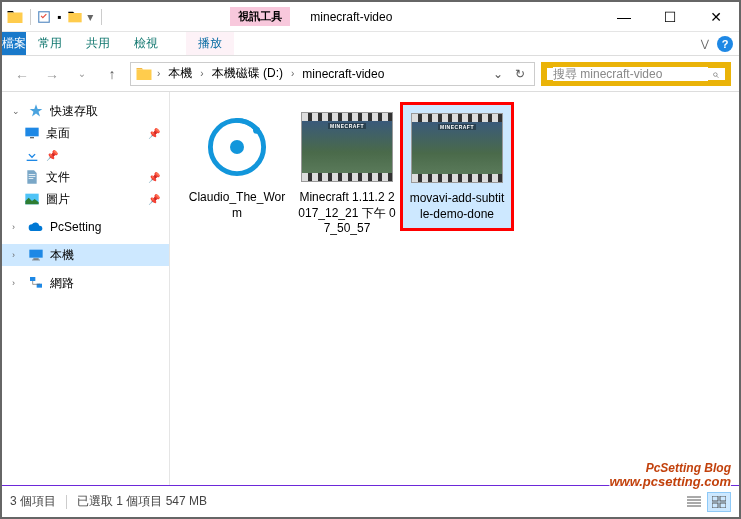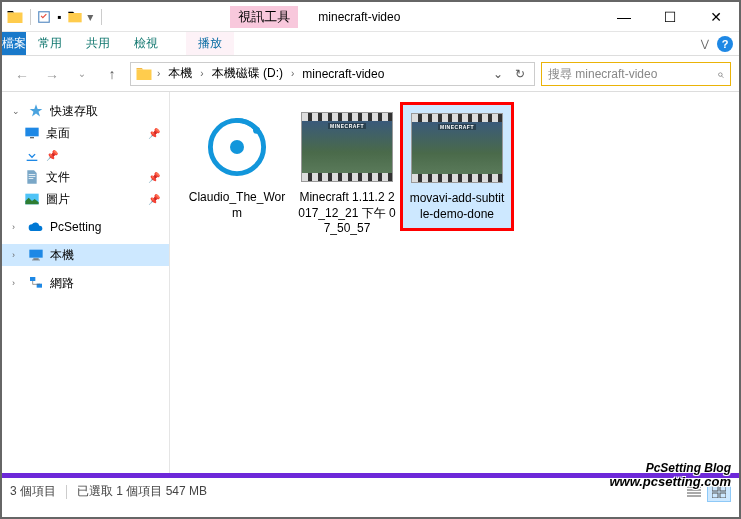--- a/index.html
+++ b/index.html
@@ -2,42 +2,42 @@
 <html><head>
 <meta charset="utf-8">
 <style>
 * { margin: 0; padding: 0; box-sizing: border-box; font-family: "Microsoft JhengHei", "Segoe UI", sans-serif; font-size: 12px; }
 body { background: #fff; width: 741px; height: 519px; border: 2px solid #666; position: relative; overflow: hidden; }
 
 .titlebar { height: 30px; display: flex; align-items: center; background: #fff; border-bottom: 1px solid #e5e5e5; }
 .titlebar .qat { display: flex; align-items: center; gap: 2px; padding: 0 4px; }
 .titlebar .qat .folder-ico { width: 18px; height: 18px; }
 .titlebar .qat .sep { width: 1px; height: 16px; background: #ccc; margin: 0 4px; }
-.titlebar .ctx-tab { background: #f8c8dc; padding: 2px 8px; font-size: 13px; margin-left: 120px; }
+.titlebar .ctx-tab { background: #f8c8dc; padding: 2px 8px; font-size: 11px; margin-left: 120px; font-weight: bold; }
 .titlebar .title { flex: 1; text-align: left; padding-left: 20px; font-size: 12px; }
 .titlebar .winbtns { display: flex; }
 .titlebar .winbtn { width: 46px; height: 30px; display: flex; align-items: center; justify-content: center; font-size: 14px; font-family: sans-serif; }
 
 .ribbon-tabs { height: 24px; display: flex; align-items: stretch; background: #fff; border-bottom: 1px solid #ddd; position: relative; }
 .ribbon-tabs .file-tab { background: #1979ca; color: #fff; padding: 3px 0; font-size: 12px; display: flex; align-items: center; }
 .ribbon-tabs .tab { padding: 3px 12px; font-size: 12px; display: flex; align-items: center; color: #0f766e; }
 .ribbon-tabs .ctx-play { margin-left: 16px; color: #0369a1; position: relative; background: #fdf2f7; }
 .ribbon-tabs .right-ctrls { margin-left: auto; display: flex; align-items: center; gap: 8px; padding-right: 6px; color: #666; }
 .help-ico { width: 16px; height: 16px; border-radius: 50%; background: #1e88e5; color: #fff; display: flex; align-items: center; justify-content: center; font-size: 11px; font-weight: bold; }
 
 .addrbar { height: 36px; display: flex; align-items: center; gap: 6px; padding: 4px 8px; background: #fff; border-bottom: 1px solid #ddd; }
 .navbtn { width: 24px; height: 24px; display: flex; align-items: center; justify-content: center; color: #999; font-size: 14px; }
 .navbtn.enabled { color: #555; }
 .breadcrumb { flex: 1; height: 24px; border: 1px solid #ccc; display: flex; align-items: center; padding: 0 4px; gap: 4px; }
 .breadcrumb .crumb { padding: 2px 4px; font-size: 12px; }
 .breadcrumb .chev { color: #666; font-size: 10px; }
 .breadcrumb .folder-mini { width: 18px; height: 18px; }
 .breadcrumb .endctrls { margin-left: auto; display: flex; gap: 2px; }
 .refresh-ico, .dd-ico { width: 20px; height: 20px; display: flex; align-items: center; justify-content: center; color: #555; }
-.searchbox { width: 190px; height: 24px; border: 1px solid #eab308; display: flex; align-items: center; padding: 0 6px; color: #777; gap: 4px; }
+.searchbox { width: 190px; height: 24px; border: 6px solid #eab308; display: flex; align-items: center; padding: 0 6px; color: #777; gap: 4px; }
 .searchbox input { border: none; outline: none; flex: 1; font-size: 12px; color: #333; }
 .searchbox input::placeholder { color: #888; }
 
 .body-area { display: flex; height: calc(100% - 30px - 24px - 36px - 24px); }
 .sidebar { width: 168px; border-right: 1px solid #e5e5e5; padding: 8px 0; overflow: hidden; }
 .sidebar .group { margin-bottom: 6px; }
 .sidebar .item { display: flex; align-items: center; padding: 2px 8px 2px 22px; gap: 6px; height: 22px; }
 .sidebar .item.top { padding-left: 10px; }
 .sidebar .item.selected { background: #cde8ff; }
 .sidebar .item .label { flex: 1; white-space: nowrap; overflow: hidden; }
@@ -51,27 +51,27 @@
 .file-item.highlighted { outline: 3px solid #ff0000; outline-offset: -1px; }
 .file-item .thumb { width: 96px; height: 78px; display: flex; align-items: center; justify-content: center; margin-bottom: 2px; }
 .file-item .name { text-align: center; font-size: 12px; line-height: 1.3; word-break: break-all; padding: 2px; }
 
 .music-thumb svg { width: 70px; height: 70px; }
 .video-thumb { width: 92px; height: 70px; background: #333; display: flex; flex-direction: column; border: 1px solid #999; position: relative; }
 .video-thumb .filmstrip { height: 8px; background: repeating-linear-gradient(90deg, #ddd 0, #ddd 6px, #333 6px, #333 10px); }
 .video-thumb .frame { flex: 1; background: linear-gradient(180deg, #3a5a7a 0%, #4a6a4a 60%, #5a7a5a 100%); position: relative; }
 .video-thumb .frame .mc-title { position: absolute; top: 2px; left: 50%; transform: translateX(-50%); font-size: 5px; color: #fff; font-weight: bold; letter-spacing: 0.5px; background: rgba(0,0,0,0.3); padding: 0 2px; }
 
-.statusbar { position: absolute; bottom: 12px; left: 0; right: 0; height: 32px; border-top: 5px solid #6d28d9; display: flex; align-items: center; padding: 0 8px; font-size: 12px; color: #444; background: #fff; }
+.statusbar { position: absolute; bottom: 0; left: 0; right: 0; height: 32px; border-top: 1px solid #6d28d9; display: flex; align-items: center; padding: 0 8px; font-size: 12px; color: #444; background: #fff; }
 .statusbar .sep { width: 1px; height: 14px; background: #ccc; margin: 0 10px; }
 .statusbar .viewbtns { margin-left: auto; display: flex; gap: 1px; }
 .statusbar .viewbtn { width: 24px; height: 20px; border: 1px solid transparent; display: flex; align-items: center; justify-content: center; }
 .statusbar .viewbtn.active { background: #cde8ff; border-color: #8ec9f7; }
 
-.watermark { position: absolute; right: 8px; bottom: 28px; font-family: "Comic Sans MS", cursive; font-size: 16px; color: #000000; font-weight: bold; font-style: italic; text-shadow: 1px 1px 0 #fff, -1px -1px 0 #fff, 1px -1px 0 #fff, -1px 1px 0 #fff; line-height: 1.1; text-align: right; }
+.watermark { position: absolute; right: 8px; bottom: 28px; font-family: "Comic Sans MS", cursive; font-size: 16px; color: #c2410c; font-weight: bold; font-style: italic; text-shadow: 1px 1px 0 #fff, -1px -1px 0 #fff, 1px -1px 0 #fff, -1px 1px 0 #fff; line-height: 1.1; text-align: right; }
 .watermark .line2 { font-size: 13px; }
 </style>
 </head>
 <body>
 
 <div class="titlebar">
   <div class="qat">
     <svg class="folder-ico" viewBox="0 0 24 24">
         <path class="tab" d="M2 4h7l2 2h-9z"></path>
         <path fill="#ffcc4d" d="M2 6h20v14H2z"></path>

